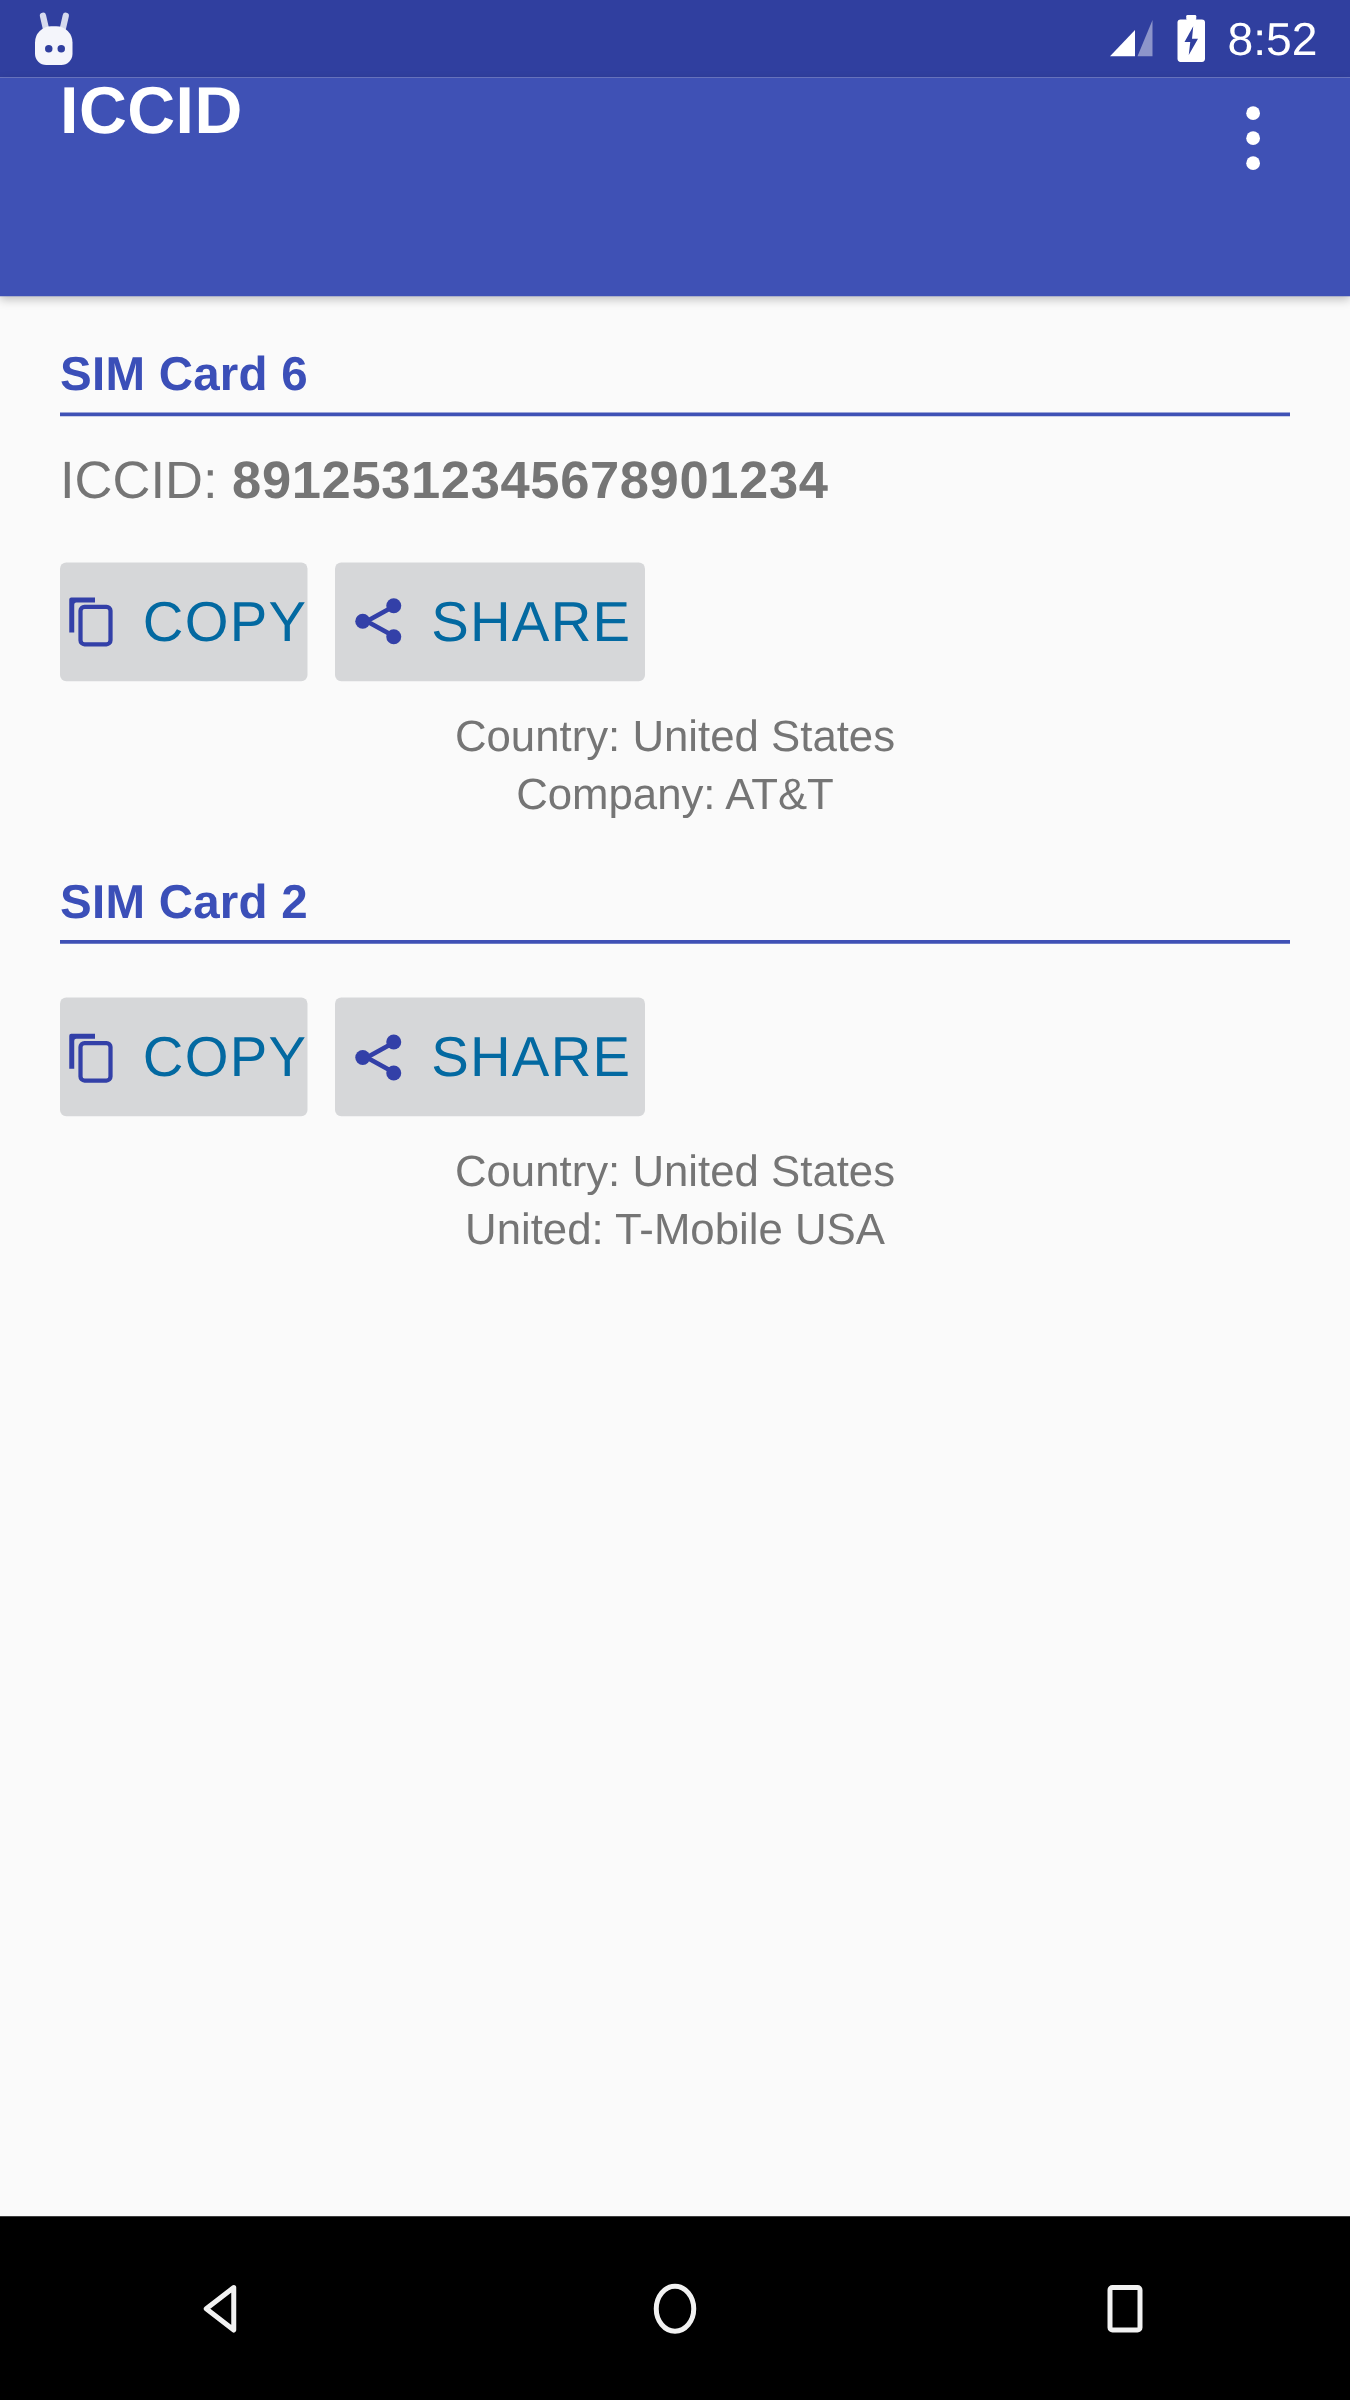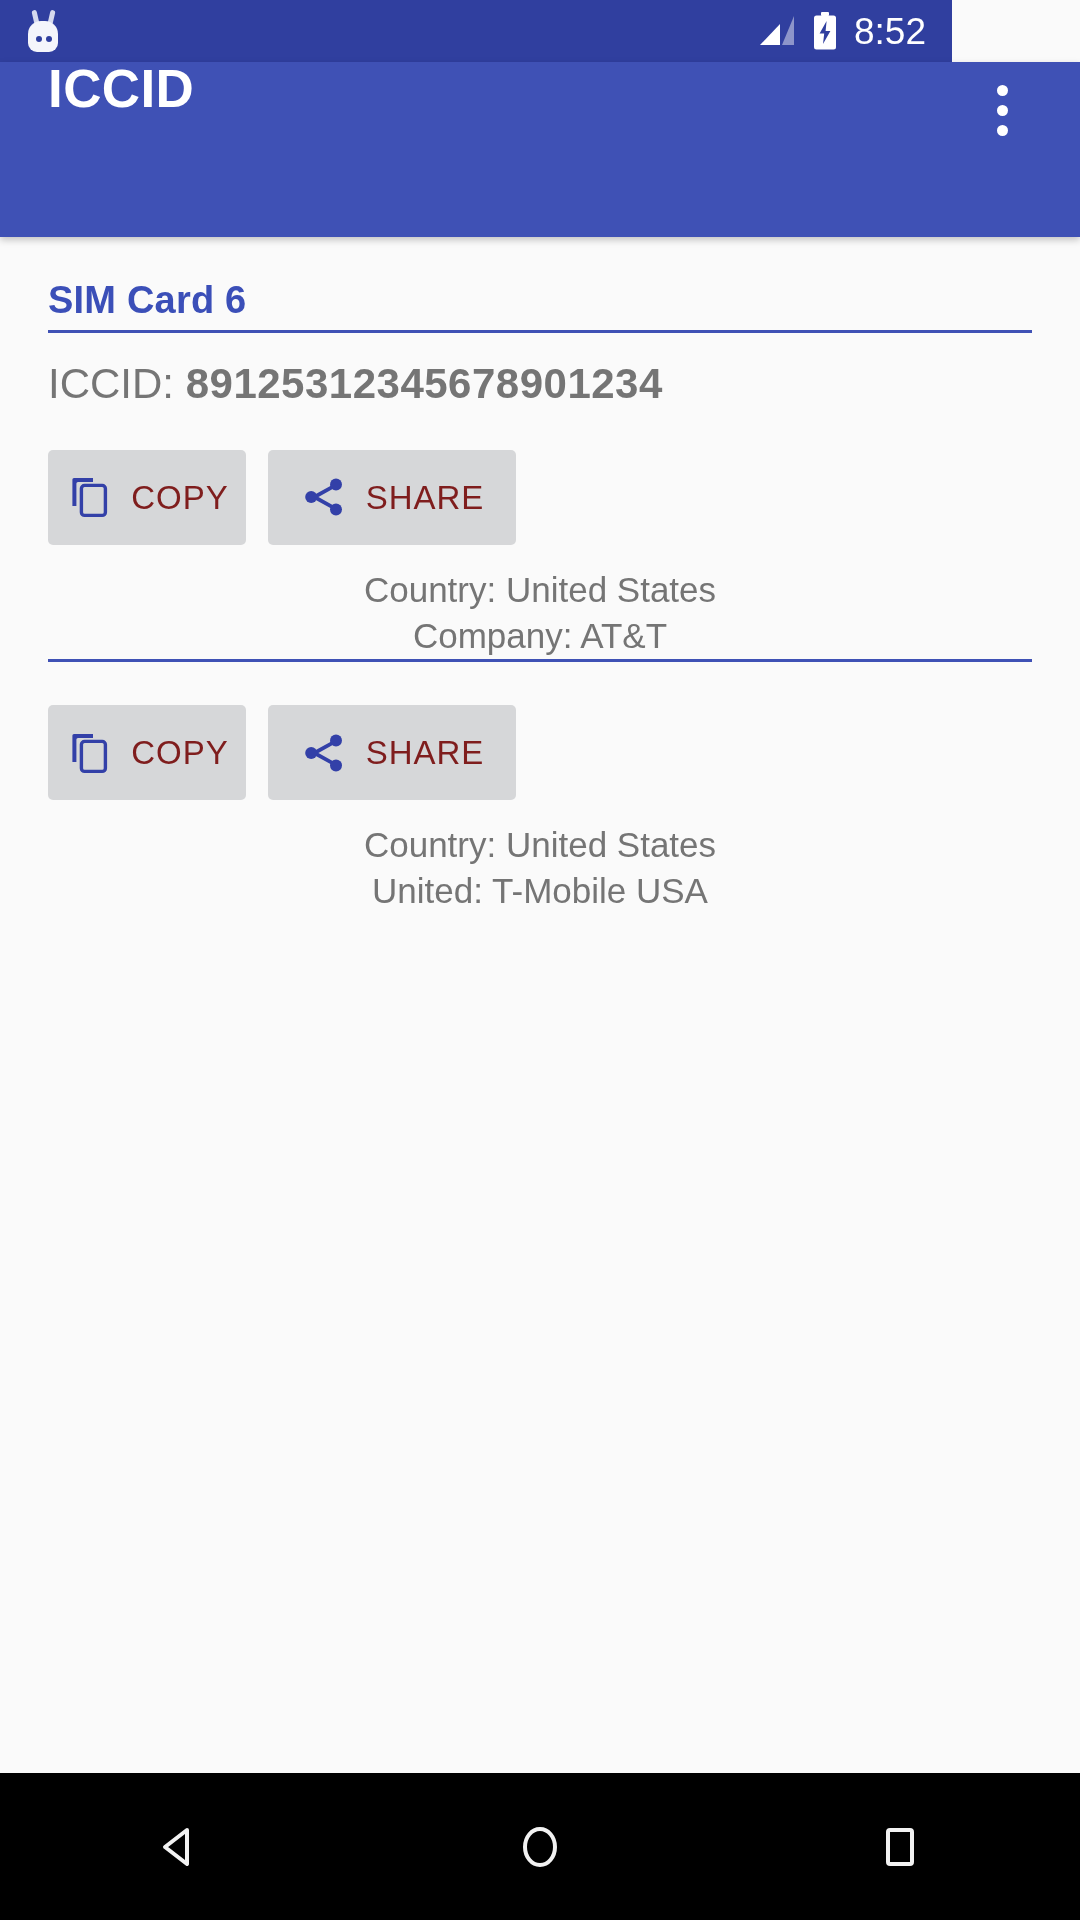--- a/index.html
+++ b/index.html
@@ -12,21 +12,21 @@
     background: #fafafa;
     font-family: "Liberation Sans", sans-serif;
     overflow: hidden;
     position: relative;
   }
 
   
   .status-bar {
     position: absolute;
     top: 0; left: 0;
-    width: 952px;
+    width: 1080px;
     height: 62px;
     background: #303f9f;
     display: flex;
     align-items: center;
     box-sizing: border-box;
     padding: 0 26px 0 24px;
   }
   .status-left {
     display: flex;
     align-items: center;
@@ -186,23 +186,23 @@
     box-sizing: border-box;
     display: flex;
     align-items: center;
     justify-content: center;
     gap: 18px;
     padding: 0 28px;
     cursor: pointer;
     font-family: "Liberation Sans", sans-serif;
   }
   .mat-button .btn-label {
-    font-size: 33px;
+    font-size: 45px;
     font-weight: 500;
-    color: #7f1d1d;
+    color: #0369a1;
     letter-spacing: 1.0px;
     line-height: 1;
     white-space: nowrap;
   }
   .btn-copy { width: 198px; }
   .btn-share { width: 248px; }
 
   .btn-icon { display: block; flex: 0 0 auto; }
 
   .meta-block {
@@ -302,20 +302,21 @@
       </button>
     </div>
 
     <div class="meta-block">
       <div class="meta-line">Country: United States</div>
       <div class="meta-line">Company: AT&amp;T</div>
     </div>
   </div>
 
   <div class="sim-section">
+    <div class="section-heading">SIM Card 2</div>
     <div class="section-rule"></div>
 
 
     <div class="button-row">
       <button class="mat-button btn-copy">
         <svg class="btn-icon" width="48" height="48" viewBox="0 0 24 24">
           <path d="M4.5 2.5 h9.5 v2 h-7.5 a0.8 0.8 0 0 0 -0.8 0.8 v11.2 h-2 v-13.2 a0.8 0.8 0 0 1 0.8 -0.8 z" fill="#3340a8"></path>
           <rect x="8.2" y="6.2" width="12" height="15" rx="1.6" fill="none" stroke="#3340a8" stroke-width="1.7"></rect>
         </svg>
         <span class="btn-label">COPY</span>

